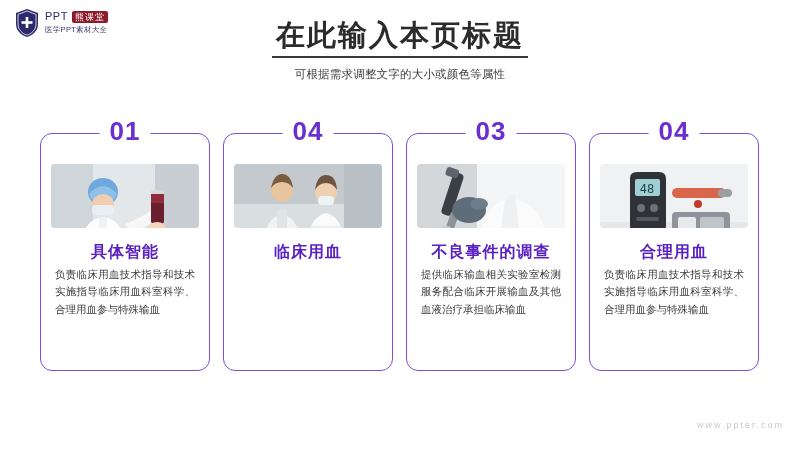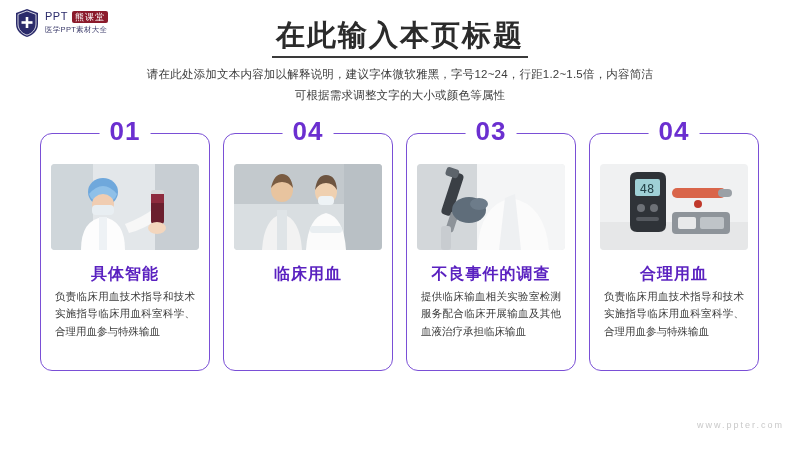--- a/index.html
+++ b/index.html
@@ -94,21 +94,21 @@
     transform: translateX(-50%);
     background: #ffffff;
     padding: 0 10px;
     font-size: 26px;
     font-weight: bold;
     color: #6b2fd0;
     line-height: 1;
     letter-spacing: 1px;
   }
   .card-photo {
-    width: 148px; height: 86px;
+    width: 148px; height: 64px;
     margin: 2px auto 0 auto;
     border-radius: 4px;
     overflow: hidden;
     position: relative;
   }
   .card-photo svg { display: block; }
   .card-title {
     margin-top: 14px;
     text-align: center;
     font-size: 16px;
@@ -153,21 +153,20 @@
         <span class="logo-ppt">PPT</span>
         <span class="logo-badge">熊课堂</span>
       </div>
       <div class="logo-sub">医学PPT素材大全</div>
     </div>
   </div>
 
   <div class="title">在此输入本页标题</div>
   <div class="title-underline"></div>
   <div class="subtitle">
-    <div>请在此处添加文本内容加以解释说明，建议字体微软雅黑，字号12~24，行距1.2~1.5倍，内容简洁</div>
     <div>可根据需求调整文字的大小或颜色等属性</div>
   </div>
 
   <div class="cards">
 
     <div class="card">
       <div class="card-number">01</div>
       <div class="card-photo">
         <svg width="148" height="86" viewBox="0 0 148 86">
           <rect width="148" height="86" fill="#d8dce0"></rect>

